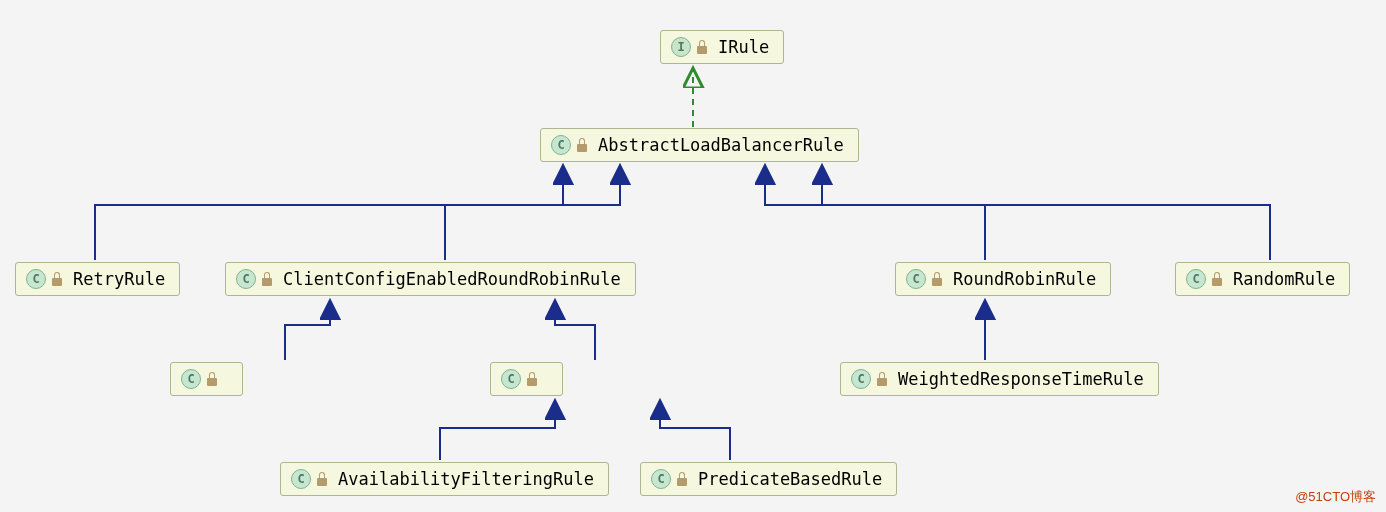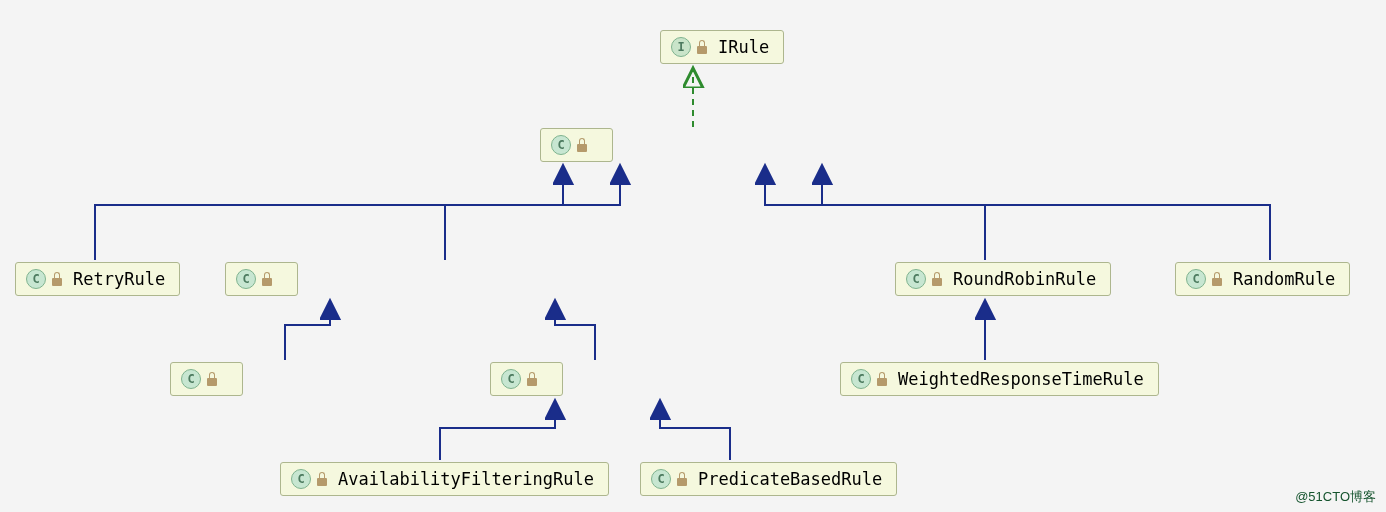--- a/index.html
+++ b/index.html
@@ -69,21 +69,21 @@
     position: absolute;
     top: 0; left: 0;
     width: 1386px;
     height: 512px;
     pointer-events: none;
   }
   .watermark {
     position: absolute;
     right: 10px;
     bottom: 6px;
-    color: #14532d;
+    color: #c2410c;
     font-size: 13px;
     font-family: sans-serif;
   }
 </style>
 </head>
 <body>
 
 <svg class="lines">
   <defs>
     <marker id="arrow-green" markerWidth="12" markerHeight="12" refX="10" refY="5" orient="auto">
@@ -117,30 +117,32 @@
 
 <div class="node" style="left:660px; top:30px;">
   <span class="badge i">I</span>
   <span class="lock"></span>
   <span>IRule</span>
 </div>
 
 <div class="node" style="left:540px; top:128px;">
   <span class="badge c">C</span>
   <span class="lock"></span>
+  <span>AbstractLoadBalancerRule</span>
 </div>
 
 <div class="node" style="left:15px; top:262px;">
   <span class="badge c">C</span>
   <span class="lock"></span>
   <span>RetryRule</span>
 </div>
 <div class="node" style="left:225px; top:262px;">
   <span class="badge c">C</span>
   <span class="lock"></span>
+  <span>ClientConfigEnabledRoundRobinRule</span>
 </div>
 <div class="node" style="left:895px; top:262px;">
   <span class="badge c">C</span>
   <span class="lock"></span>
   <span>RoundRobinRule</span>
 </div>
 <div class="node" style="left:1175px; top:262px;">
   <span class="badge c">C</span>
   <span class="lock"></span>
   <span>RandomRule</span>

